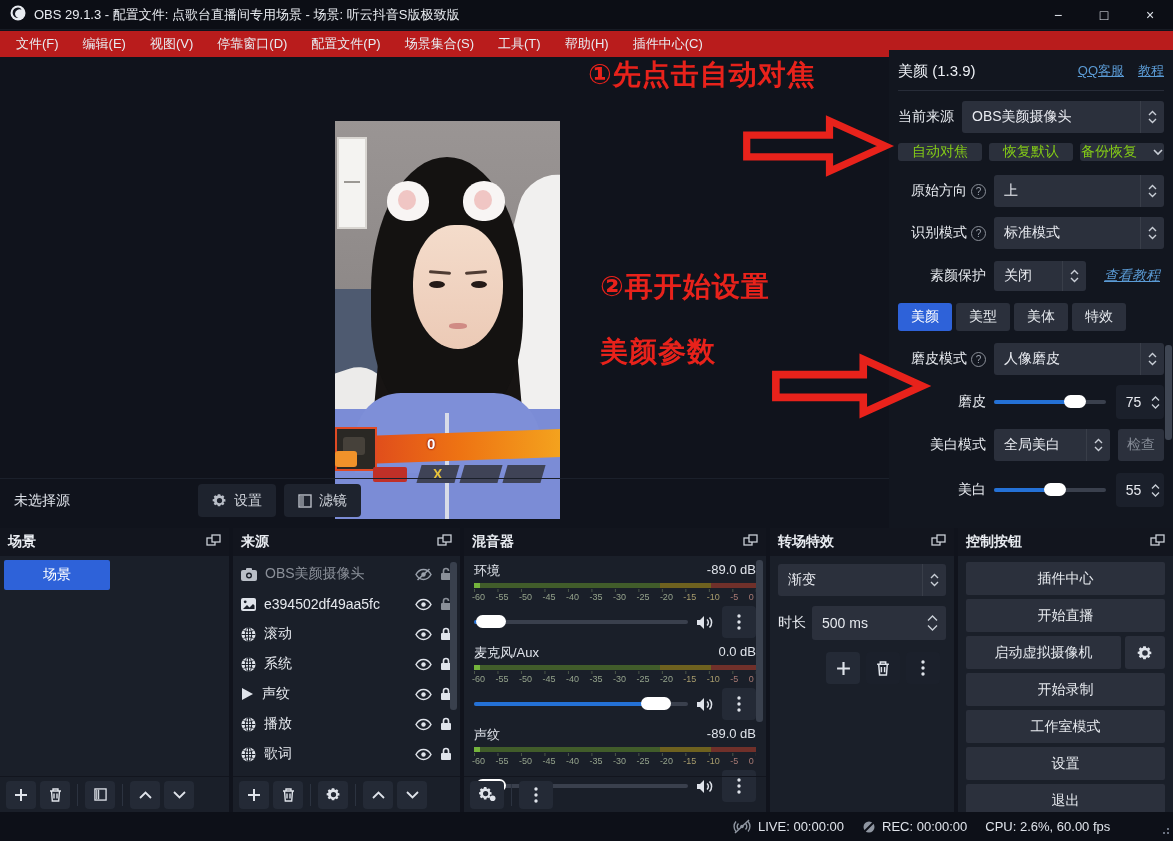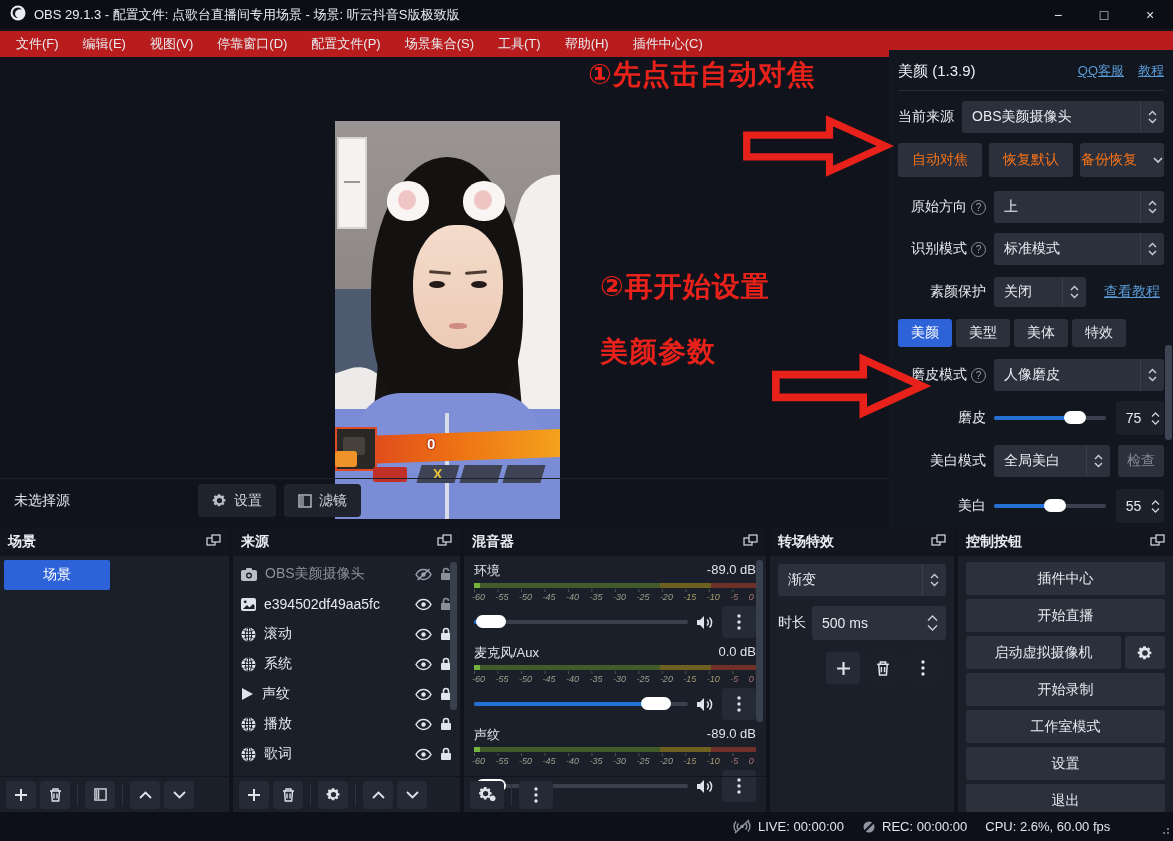--- a/index.html
+++ b/index.html
@@ -54,21 +54,21 @@
 
   
   .beauty{left:889px;top:50px;width:284px;height:478px;background:#12161f;padding:8px 9px 0 9px;overflow:hidden;}
   .bp-head{display:flex;align-items:center;height:26px;}
   .bp-title{font-size:15px;color:#eceff4;}
   .bp-links{margin-left:auto;display:flex;gap:14px;}
   .bp-link{color:#5b9bd5;font-size:13px;text-decoration:underline;}
   .bp-div{border-bottom:1px solid #272c38;margin:6px 0 10px 0;}
   .sel{background:#2b303c;border-radius:3px;height:32px;display:flex;align-items:center;padding-left:10px;font-size:14px;color:#e8eaf0;position:relative;}
   .sel .spin{margin-left:auto;height:100%;width:24px;border-left:1px solid rgba(255,255,255,.07);display:flex;align-items:center;justify-content:center;}
-  .bbtn{background:#2b303c;border-radius:3px;height:34px;display:flex;align-items:center;justify-content:center;font-size:14px;color:#f97316;}
+  .bbtn{background:#2b303c;border-radius:3px;height:18px;display:flex;align-items:center;justify-content:center;font-size:14px;color:#84cc16;}
   .lblcol{width:96px;text-align:right;padding-right:8px;font-size:14px;color:#e6e9ee;display:flex;justify-content:flex-end;align-items:center;gap:4px;flex:none;}
   .qmark{width:15px;height:15px;border:1px solid #8a8f98;border-radius:50%;color:#9aa0ab;font-size:10px;display:inline-flex;align-items:center;justify-content:center;flex:none;}
   .bp-row{display:flex;align-items:center;margin-bottom:10px;}
   .tabs{display:flex;gap:4px;margin-bottom:12px;}
   .tab{height:28px;padding:0 13px;display:flex;align-items:center;background:#2b303c;border-radius:3px;font-size:14px;}
   .tab.active{background:#2e62d9;color:#fff;}
   .slider{flex:1;height:4px;background:#3a404d;border-radius:2px;position:relative;}
   .slider .fill{position:absolute;left:0;top:0;height:4px;background:#2471d6;border-radius:2px;}
   .slider .knob{position:absolute;top:-5px;width:22px;height:13px;background:#fff;border-radius:7px;}
   .valbox{width:48px;height:34px;background:#1b202b;border-radius:4px;margin-left:10px;display:flex;align-items:center;flex:none;position:relative;}
@@ -95,21 +95,21 @@
   .src-row .lbl{flex:1;white-space:nowrap;overflow:hidden;}
   .src-row.dim .lbl{color:#8a8f98;}
   .vscroll{position:absolute;width:7px;background:#39404d;border-radius:3px;}
 
   
   .mix-ch{padding:6px 10px 0 10px;}
   .mix-top{display:flex;font-size:13px;color:#dfe3ea;}
   .mix-top .db{margin-left:auto;}
   .meter{height:5px;margin-top:3px;background:linear-gradient(90deg,#74b33c 0 2.2%,#415c2a 2.2% 66%,#6e611f 66% 84%,#70302a 84% 100%);}
   .tickrow{display:flex;justify-content:space-between;font-size:9px;margin-top:1px;background:repeating-linear-gradient(90deg,#4a5648 0 1px,transparent 1px 100%);background-size:8.33% 3px;background-repeat:repeat-x;padding-top:3px;}
-  .tickrow span{transform:translateX(-2px);font-style:italic;}
+  .tickrow span{transform:translateX(-2px);}
   .tk-g{color:#95a38c;} .tk-y{color:#a89c6d;} .tk-r{color:#a87a74;}
   .fader-row{display:flex;align-items:center;margin-top:4px;gap:8px;}
   .fader{flex:1;height:4px;background:#3a404d;border-radius:2px;position:relative;}
   .fader .fill{position:absolute;left:0;top:0;height:4px;background:#2471d6;border-radius:2px;}
   .fader .knob{position:absolute;top:-5px;width:30px;height:13px;background:#fff;border-radius:7px;}
   .dotsbtn{width:34px;height:32px;background:#242a36;border-radius:4px;display:flex;align-items:center;justify-content:center;flex:none;}
 
   
   .tr-body{padding:8px;}
   .tr-dur{display:flex;align-items:center;margin-top:10px;gap:6px;}
@@ -286,21 +286,21 @@
     <div class="bp-row" style="margin-bottom:12px;">
       <span class="lblcol">素颜保护</span>
       <div class="sel" style="width:92px;height:30px;">
         <span>关闭</span>
         <span class="spin">
             <svg width="9" height="14" viewBox="0 0 9 14">
               <path d="M1 5l3.5-3.5L8 5M1 9l3.5 3.5L8 9" fill="none" stroke="#c9ced6" stroke-width="1.4"></path>
             </svg>
           </span>
       </div>
-      <a class="bp-link" style="margin-left:18px;font-size:14px;">查看教程</a>
+      <a class="bp-link" style="margin-left:18px;font-size:14px;font-style:italic;">查看教程</a>
     </div>
 
     <div class="tabs">
       <div class="tab active">美颜</div>
       <div class="tab">美型</div>
       <div class="tab">美体</div>
       <div class="tab">特效</div>
     </div>
 
     <div class="bp-row">

